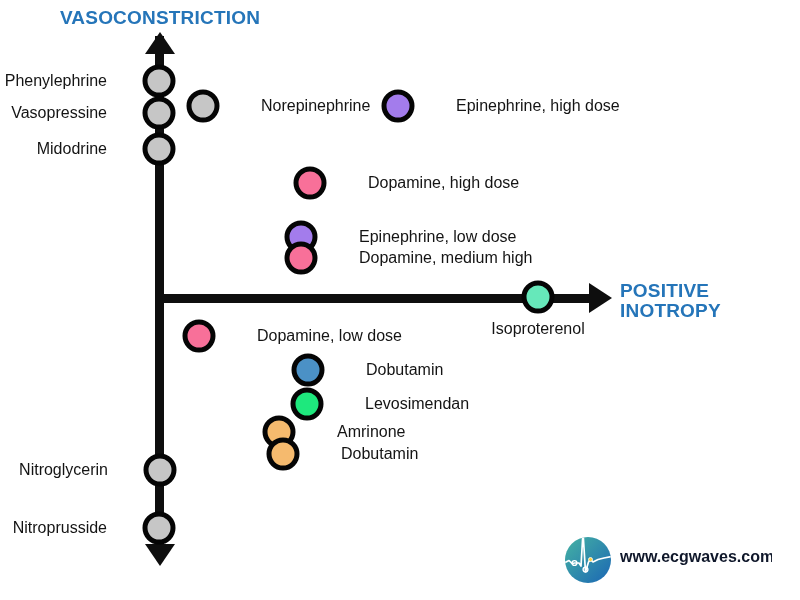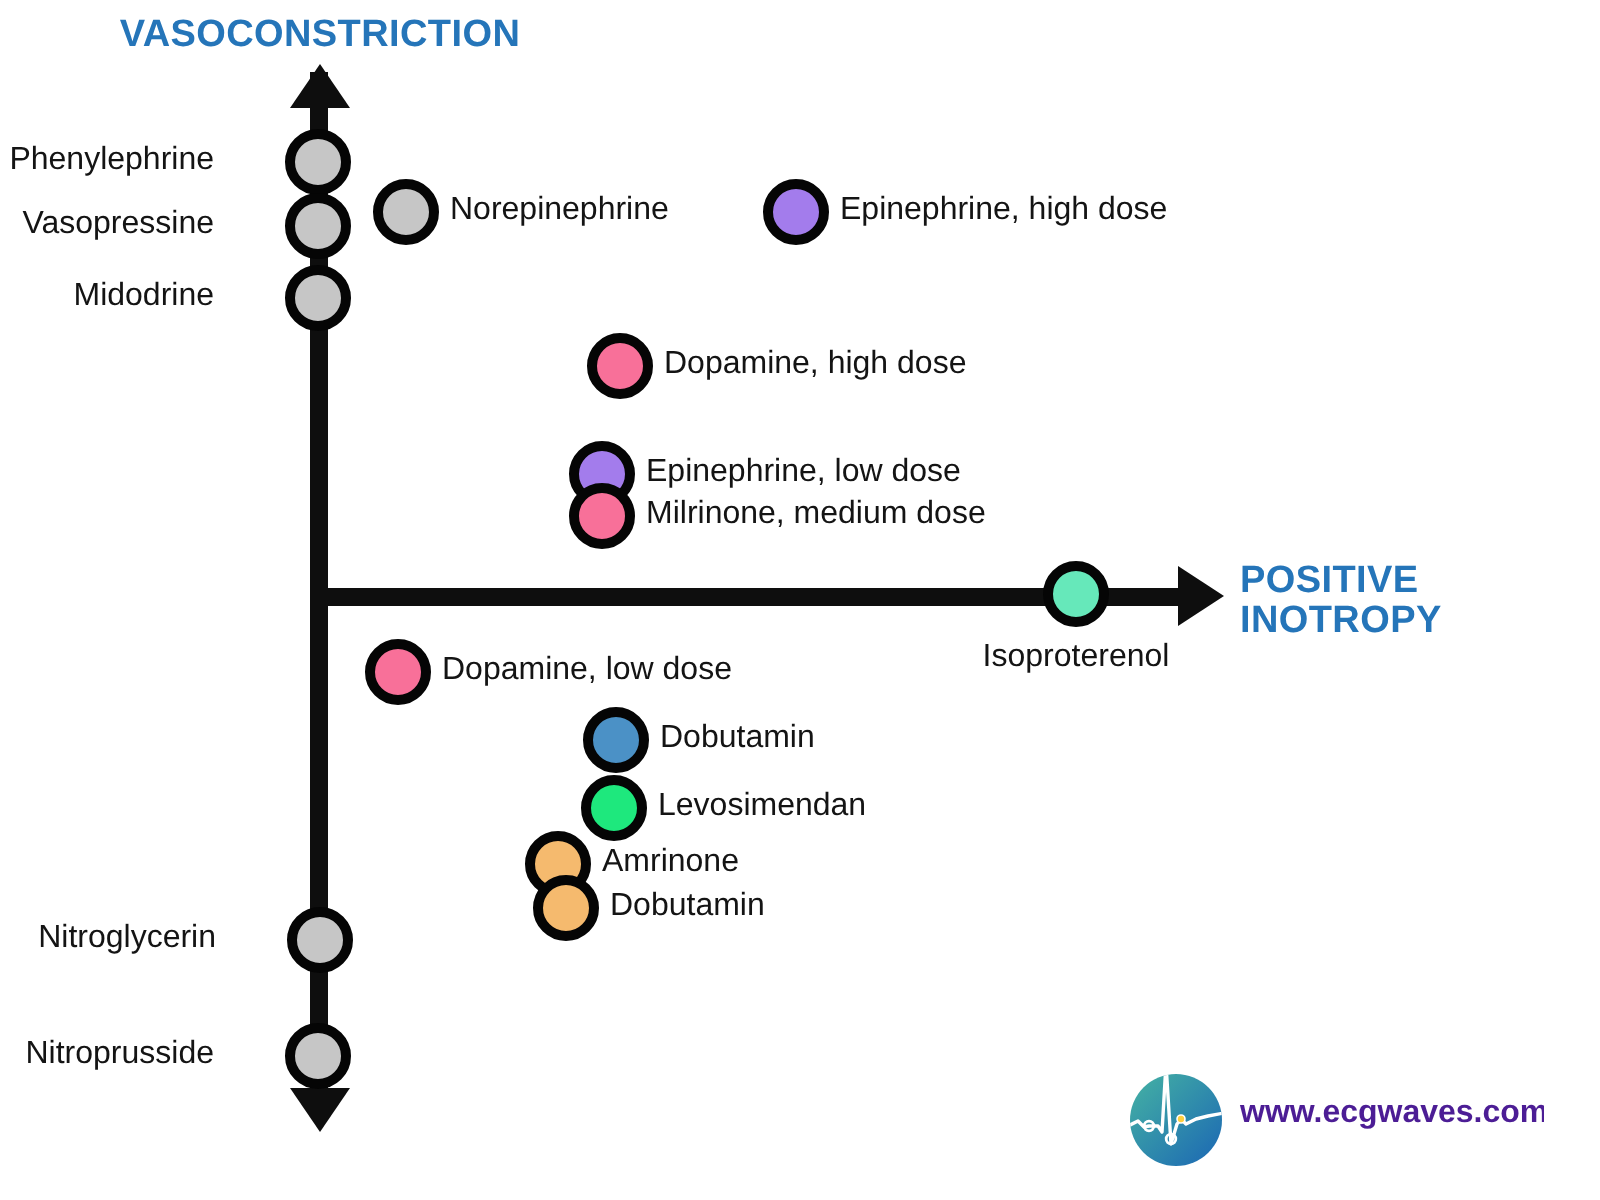--- a/index.html
+++ b/index.html
@@ -19,21 +19,21 @@
   .axis-title{position:absolute;font-weight:bold;font-size:19px;letter-spacing:.2px;white-space:nowrap;}
   .title-top{left:160px;top:7px;transform:translateX(-50%);}
   .title-bottom{left:156px;top:572px;transform:translateX(-50%);}
   .title-right{left:620px;top:281px;line-height:20px;}
   
   .dot{
     position:absolute;width:23px;height:23px;border:5px solid #050505;border-radius:50%;
     transform:translate(-50%,-50%);box-sizing:content-box;
   }
   .drug-label{position:absolute;font-size:16px;color:#141414;white-space:nowrap;}
-  .side-right{transform:translateY(-52%);}
+  .side-right{transform:translateY(-52%);margin-left:36px;}
   .side-left{transform:translateY(-52%);text-align:right;}
   .side-below{transform:translate(-50%,-50%);}
   
   .watermark{position:absolute;left:564px;top:536px;display:flex;align-items:center;}
   .wm-text{position:absolute;left:56px;top:12px;font-weight:bold;font-size:16px;white-space:nowrap;}
 </style>
 </head>
 <body>
 
 <div class="canvas">
@@ -59,21 +59,21 @@
       <div class="drug-label side-left" style="right: 665px; top: 149px;">Midodrine</div>
       <div class="dot" style="left: 203px; top: 106px; background: rgb(198, 198, 198);"></div>
       <div class="drug-label side-right" style="left: 225px; top: 106px;">Norepinephrine</div>
       <div class="dot" style="left: 398px; top: 106px; background: rgb(163, 124, 236);"></div>
       <div class="drug-label side-right" style="left: 420px; top: 106px;">Epinephrine, high dose</div>
       <div class="dot" style="left: 310px; top: 183px; background: rgb(248, 112, 153);"></div>
       <div class="drug-label side-right" style="left: 332px; top: 183px;">Dopamine, high dose</div>
       <div class="dot" style="left: 301px; top: 237px; background: rgb(163, 124, 236);"></div>
       <div class="drug-label side-right" style="left: 323px; top: 237px;">Epinephrine, low dose</div>
       <div class="dot" style="left: 301px; top: 258px; background: rgb(248, 112, 153);"></div>
-      <div class="drug-label side-right" style="left: 323px; top: 258px;">Milrinone, medium dose</div>
+      <div class="drug-label side-right" style="left: 323px; top: 258px;">Dopamine, medium high</div>
       <div class="dot" style="left: 538px; top: 297px; background: rgb(102, 232, 186);"></div>
       <div class="drug-label side-below" style="left: 538px; top: 329px;">Isoproterenol</div>
       <div class="dot" style="left: 199px; top: 336px; background: rgb(248, 112, 153);"></div>
       <div class="drug-label side-right" style="left: 221px; top: 336px;">Dopamine, low dose</div>
       <div class="dot" style="left: 308px; top: 370px; background: rgb(75, 145, 198);"></div>
       <div class="drug-label side-right" style="left: 330px; top: 370px;">Dobutamin</div>
       <div class="dot" style="left: 307px; top: 404px; background: rgb(30, 232, 125);"></div>
       <div class="drug-label side-right" style="left: 329px; top: 404px;">Levosimendan</div>
       <div class="dot" style="left: 279px; top: 432px; background: rgb(245, 186, 110);"></div>
       <div class="drug-label side-right" style="left: 301px; top: 432px;">Amrinone</div>
@@ -97,16 +97,16 @@
           </clipPath>
       </defs>
       <circle cx="24" cy="24" r="23" fill="url(#lg)"></circle>
       <g clip-path="url(#cp)">
         <polyline points="0,27 5,24.5 8,27.5 10.5,27 15,27 17,30 19,-4 21.5,36 23,31 24.5,26 26.5,23.5 29,26 34,23.5 40,22 48,20.5" fill="none" stroke="#ffffff" stroke-width="1.7" stroke-linejoin="round" stroke-linecap="round"></polyline>
         <circle cx="10.5" cy="27" r="2.4" fill="none" stroke="#ffffff" stroke-width="1.4"></circle>
         <circle cx="21.5" cy="33.5" r="2.4" fill="none" stroke="#ffffff" stroke-width="1.4"></circle>
         <circle cx="26.5" cy="23.5" r="2" fill="#ffcf3f" stroke="#ffffff" stroke-width="0.8"></circle>
       </g>
     </svg>
-    <span class="wm-text" style="color: #4c1d95;">www.ecgwaves.com</span>
+    <span class="wm-text" style="color: #0f172a;">www.ecgwaves.com</span>
   </div>
 
 </div>
 
 </body></html>

